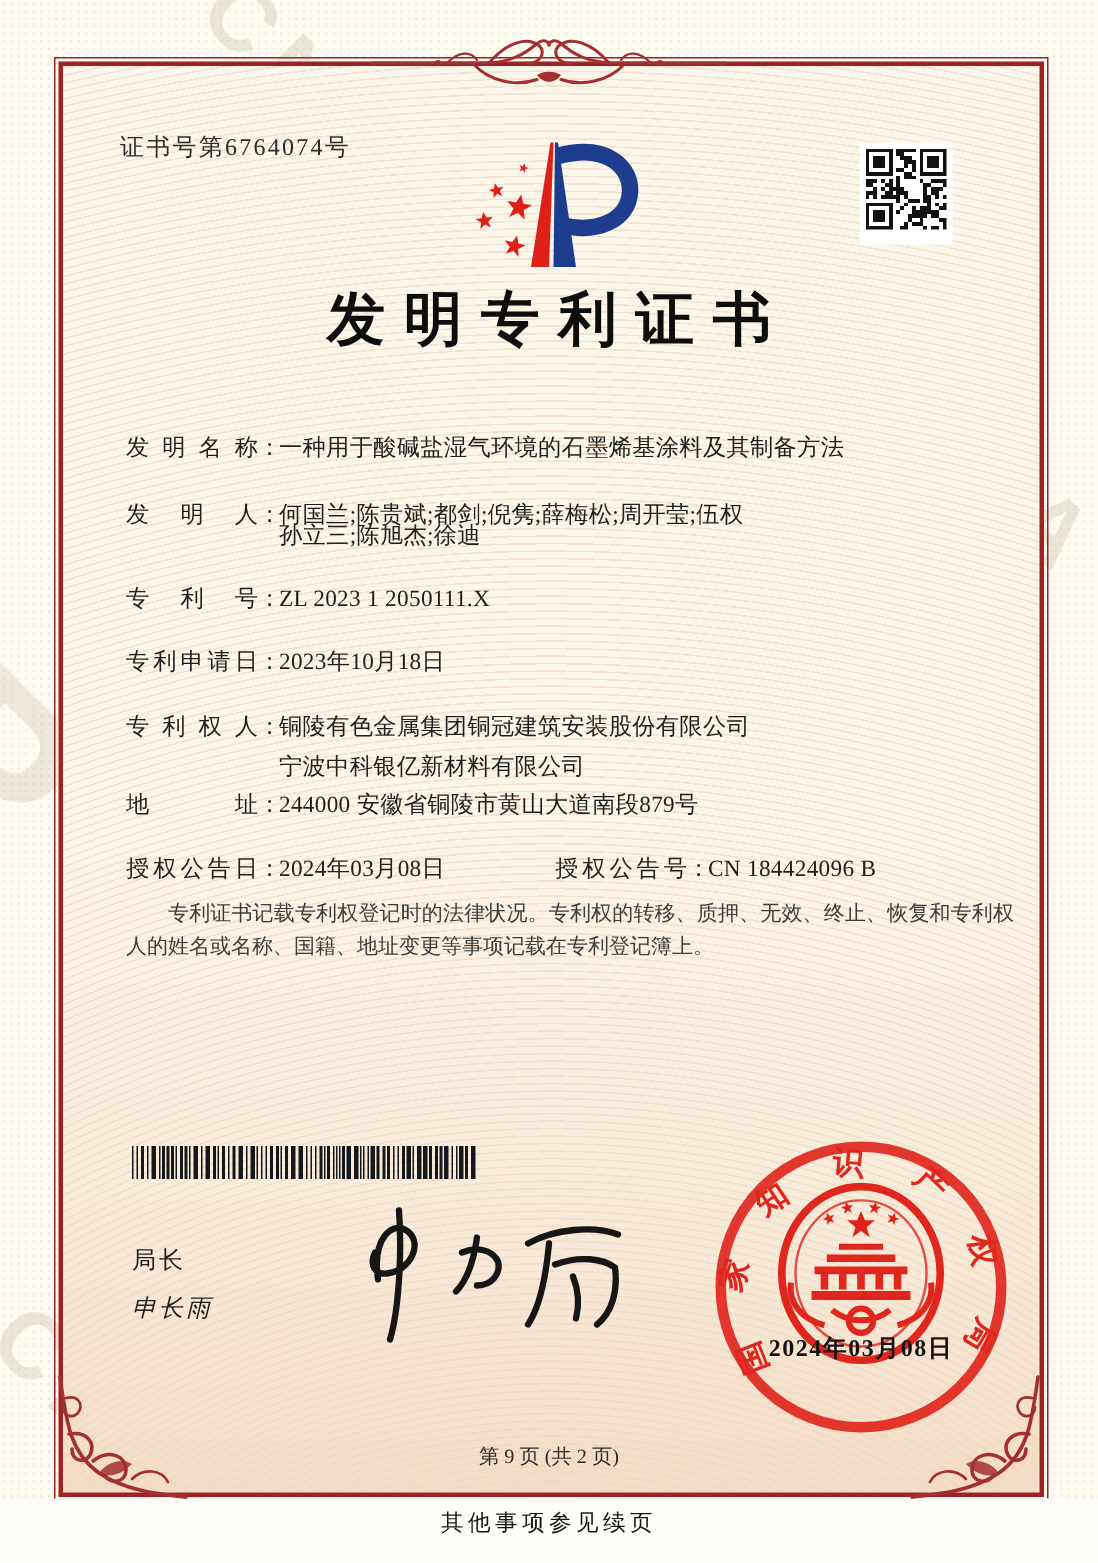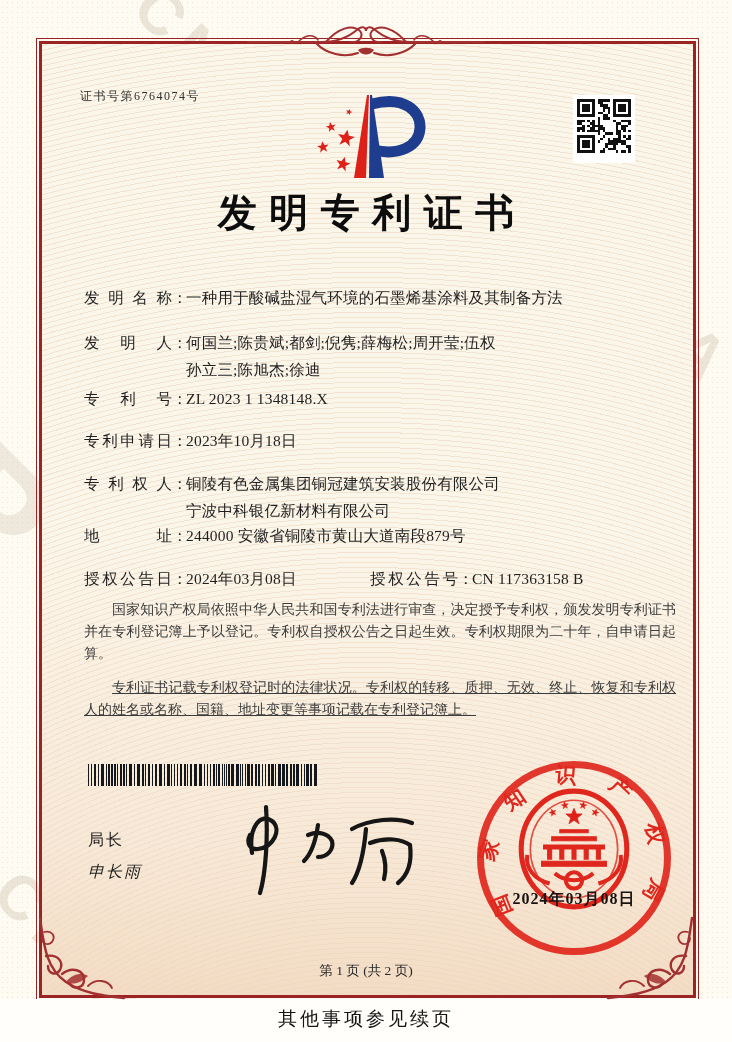--- a/index.html
+++ b/index.html
@@ -22,38 +22,38 @@
   
   .frame{
     position:absolute;left:39px;top:41px;width:657px;height:957px;box-sizing:border-box;
     border:3px solid #9b2323;outline:1px solid #9b2323;outline-offset:2px;
     background:
       linear-gradient(180deg, rgba(246,229,210,0) 52%, rgba(242,216,191,.45) 85%, rgba(240,211,184,.75) 100%),
       repeating-radial-gradient(circle at 50% 145%, rgba(222,178,143,.28) 0 1px, rgba(0,0,0,0) 1px 5px),
       #fbf6ea;
   }
   .whitestrip{position:absolute;left:0;top:999px;width:732px;height:43px;background:#fffefb;}
-  .certno{position:absolute;left:80px;top:88px;font-size:12px;letter-spacing:1.5px;color:#2e2e2e;}
+  .certno{position:absolute;left:80px;top:88px;font-size:16px;letter-spacing:1.5px;color:#2e2e2e;}
   .title{
     position:absolute;left:0;top:186px;width:732px;text-align:center;
     font-size:39px;font-weight:bold;letter-spacing:.32em;text-indent:.32em;color:#0d0d0d;
   }
   .fields{position:absolute;left:84px;top:288px;width:570px;font-size:15.5px;color:#1f1f1f;}
   .frow{position:absolute;left:0;white-space:nowrap;}
   .flabel{display:inline-block;width:88px;text-align:justify;text-align-last:justify;vertical-align:bottom;}
   .fcolon{display:inline-block;width:14px;}
   .fvalue{letter-spacing:.2px;}
   .legal{position:absolute;left:84px;top:599px;width:592px;font-size:14px;line-height:22px;
     color:#3c3c3c;text-align:justify;}
   .legal p{margin:0;text-indent:2em;}
   .legal p + p{margin-top:12px;text-decoration:underline;}
   .siglabel{position:absolute;left:88px;font-size:16px;letter-spacing:2px;color:#1d1d1d;
     font-family:"Liberation Sans","DejaVu Sans",sans-serif;}
   .pagenum{position:absolute;left:0;top:962px;width:732px;text-align:center;font-size:13.5px;color:#2a2a2a;}
-  .note{position:absolute;left:0;top:1006px;width:732px;text-align:center;font-size:19px;
+  .note{position:absolute;left:0;top:1006px;width:732px;text-align:center;font-size:15px;
     letter-spacing:3px;color:#161616;}
   .qrbox{position:absolute;left:573px;top:95px;width:62px;height:68px;background:#ffffff;}
   .qrbox svg{display:block;margin:4px auto 0 auto;}
   .seal{position:absolute;left:477px;top:761px;width:194px;height:194px;}
   .sealring{position:absolute;left:0;top:0;width:194px;height:194px;box-sizing:border-box;
     border:7px solid rgba(224,39,29,.92);border-radius:50%;}
   .sealdate{position:absolute;left:0;top:128px;width:194px;text-align:center;
     font-size:16px;letter-spacing:1px;color:#181212;font-weight:bold;}
   .sealtext{font-size:21px;font-weight:bold;fill:#e0271d;letter-spacing:31px;
     font-family:"Liberation Sans","DejaVu Sans",sans-serif;}
@@ -268,48 +268,47 @@
 
   <div class="title">发明专利证书</div>
 
   <div class="fields">
     <div class="frow" style="top:0;">
       <span class="flabel">发明名称</span><span class="fcolon">：</span><span class="fvalue">一种用于酸碱盐湿气环境的石墨烯基涂料及其制备方法</span>
     </div>
     <div class="frow" style="top:45px;">
       <span class="flabel">发明人</span><span class="fcolon">：</span><span class="fvalue">何国兰;陈贵斌;都剑;倪隽;薛梅松;周开莹;伍权</span>
     </div>
-    <div class="frow" style="top:72px;padding-left:102px;">
+    <div class="frow" style="top:59px;padding-left:102px;">
       <span class="fvalue">孙立三;陈旭杰;徐迪</span>
     </div>
     <div class="frow" style="top:101px;">
-      <span class="flabel">专利号</span><span class="fcolon">：</span><span class="fvalue">ZL 2023 1 1348148.X</span>
+      <span class="flabel">专利号</span><span class="fcolon">：</span><span class="fvalue">ZL 2023 1 2050111.X</span>
     </div>
     <div class="frow" style="top:143px;">
       <span class="flabel">专利申请日</span><span class="fcolon">：</span><span class="fvalue">2023年10月18日</span>
     </div>
     <div class="frow" style="top:186px;">
       <span class="flabel">专利权人</span><span class="fcolon">：</span><span class="fvalue">铜陵有色金属集团铜冠建筑安装股份有限公司</span>
     </div>
     <div class="frow" style="top:213px;padding-left:102px;">
       <span class="fvalue">宁波中科银亿新材料有限公司</span>
     </div>
     <div class="frow" style="top:238px;">
       <span class="flabel">地址</span><span class="fcolon">：</span><span class="fvalue">244000 安徽省铜陵市黄山大道南段879号</span>
     </div>
     <div class="frow" style="top:281px;">
       <span class="flabel">授权公告日</span><span class="fcolon">：</span><span class="fvalue">2024年03月08日</span>
     </div>
     <div class="frow" style="top:281px;left:286px;">
-      <span class="flabel">授权公告号</span><span class="fcolon">：</span><span class="fvalue">CN 117363158 B</span>
+      <span class="flabel">授权公告号</span><span class="fcolon">：</span><span class="fvalue">CN 184424096 B</span>
     </div>
   </div>
 
   <div class="legal">
-    <p>国家知识产权局依照中华人民共和国专利法进行审查，决定授予专利权，颁发发明专利证书并在专利登记簿上予以登记。专利权自授权公告之日起生效。专利权期限为二十年，自申请日起算。</p>
     <p>专利证书记载专利权登记时的法律状况。专利权的转移、质押、无效、终止、恢复和专利权人的姓名或名称、国籍、地址变更等事项记载在专利登记簿上。</p>
   </div>
 
   <svg class="abs" style="left:88px;top:764px;" width="232" height="22" viewBox="0 0 232 22" preserveAspectRatio="none">
       <rect x="0" y="0" width="1" height="22" fill="#14181c"></rect>
       <rect x="3" y="0" width="1" height="22" fill="#14181c"></rect>
       <rect x="6" y="0" width="2" height="22" fill="#14181c"></rect>
       <rect x="10" y="0" width="1" height="22" fill="#14181c"></rect>
       <rect x="13" y="0" width="3" height="22" fill="#14181c"></rect>
       <rect x="18" y="0" width="1" height="22" fill="#14181c"></rect>
@@ -415,16 +414,16 @@
         <path d="M46,4 c2,13 -7,24 -22,28" stroke-width="4" fill="none"></path>
       </g>
     </svg>
     <svg class="abs" style="left:0;top:0;" width="194" height="194" viewBox="-97 -97 194 194">
       <path id="sealArc" d="M -57,54 A 77,77 0 1 1 57,54" fill="none"></path>
       <text class="sealtext"><textPath href="#sealArc" startOffset="2">国家知识产权局</textPath></text>
     </svg>
     <div class="sealdate">2024年03月08日</div>
   </div>
 
-  <div class="pagenum">第 1 页 (共 2 页)</div>
+  <div class="pagenum">第 9 页 (共 2 页)</div>
   <div class="note">其他事项参见续页</div>
 
 </div>
 
 </body></html>

